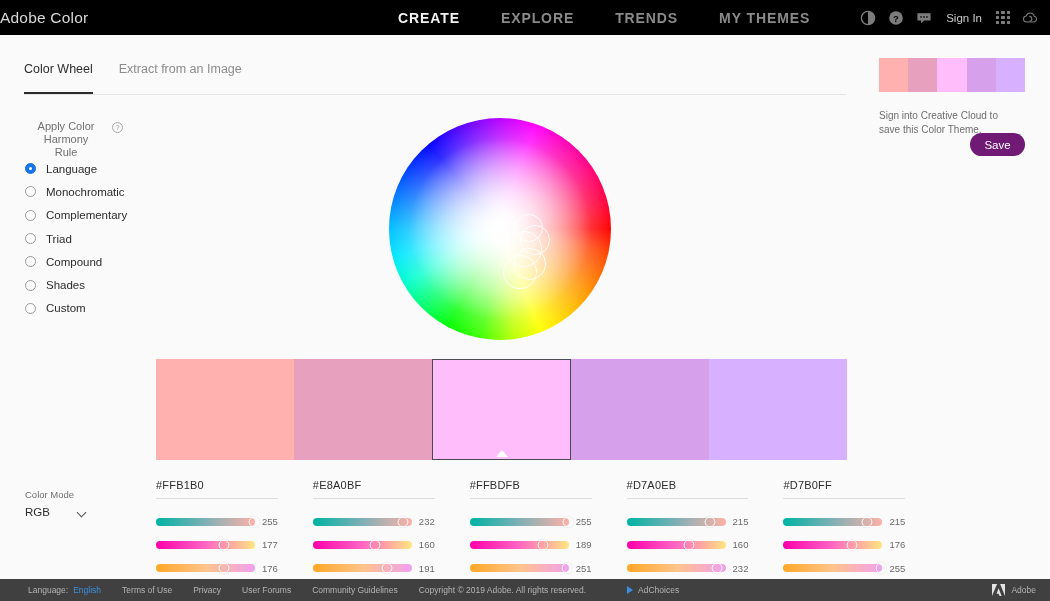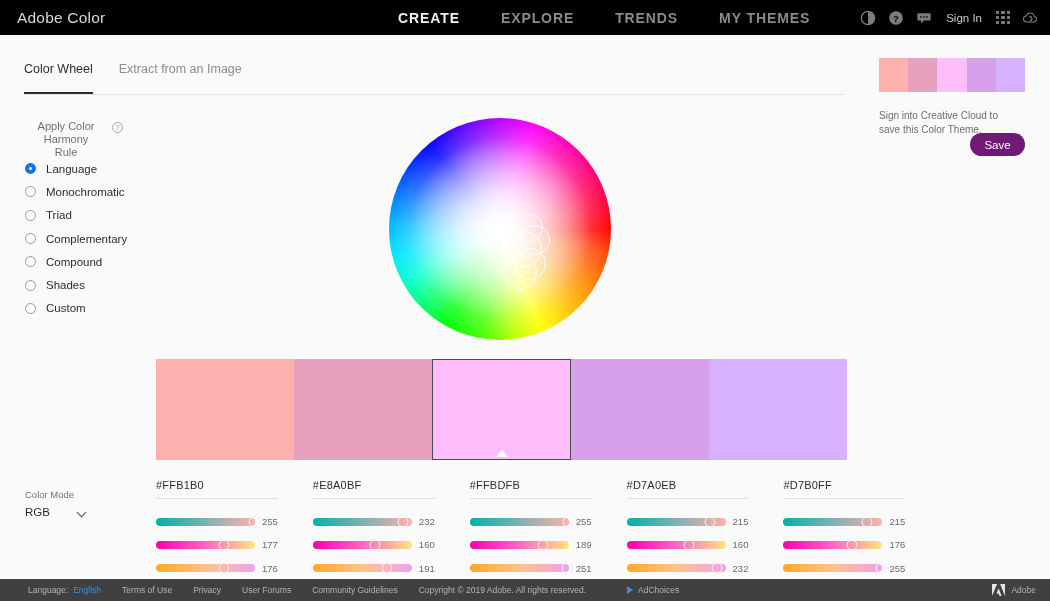--- a/index.html
+++ b/index.html
@@ -13,21 +13,21 @@
 
   
   .topbar {
     position: absolute; top: 0; left: 0;
     width: 1050px; height: 35px;
     background: #000;
     display: flex; align-items: center;
   }
   .brand {
     color: #d8d8d8; font-size: 15.5px; letter-spacing: .2px;
-    margin-left: 17px; font-weight: 400; white-space: nowrap;
+    font-weight: 400; white-space: nowrap;
   }
   .mainnav {
     position: absolute; left: 398px; top: 0; height: 35px;
     display: flex; align-items: center; gap: 41px;
   }
   .mainnav a {
     font-size: 14px; letter-spacing: .9px; font-weight: 700;
     color: #8a8a8a; text-decoration: none; white-space: nowrap;
   }
   .mainnav a.active { color: #f2f2f2; }
@@ -265,25 +265,25 @@
   <div class="rule sel">
     <div class="radio"></div>
     <span>Language</span>
   </div>
   <div class="rule">
     <div class="radio"></div>
     <span>Monochromatic</span>
   </div>
   <div class="rule">
     <div class="radio"></div>
+    <span>Complementary</span>
+  </div>
+  <div class="rule">
+    <div class="radio"></div>
     <span>Triad</span>
-  </div>
-  <div class="rule">
-    <div class="radio"></div>
-    <span>Complementary</span>
   </div>
   <div class="rule">
     <div class="radio"></div>
     <span>Compound</span>
   </div>
   <div class="rule">
     <div class="radio"></div>
     <span>Shades</span>
   </div>
   <div class="rule">

